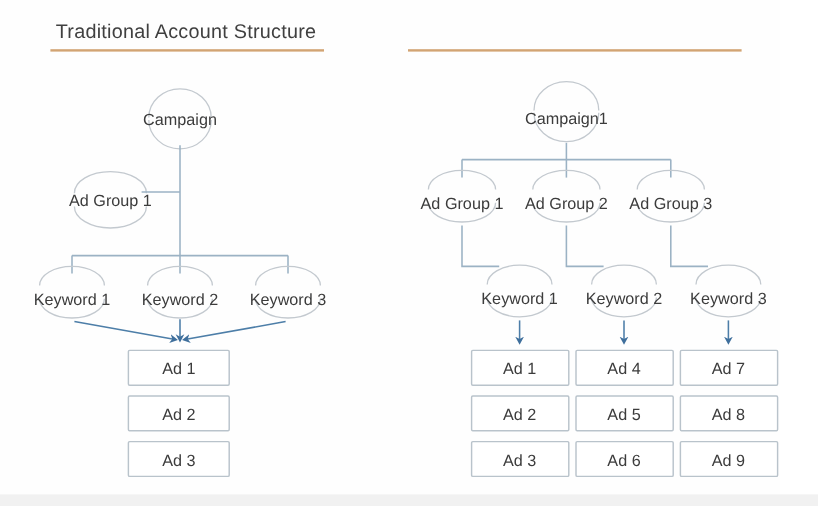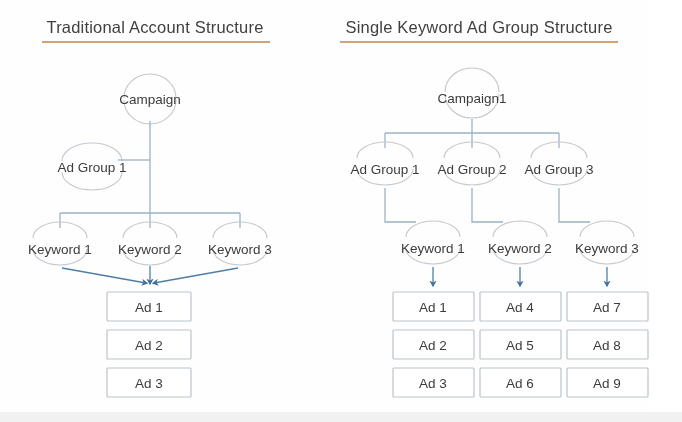--- a/index.html
+++ b/index.html
@@ -87,21 +87,20 @@
   }
 </style>
 </head>
 <body>
 
 <div id="stage">
 
   <div class="panel-title" style="left:40px; top:18px; width:230px;">Traditional Account Structure</div>
   <div class="title-rule" style="left:42px; top:41px; width:228px;"></div>
 
-  <div class="panel-title" style="left:338px; top:18px; width:282px;">Single Keyword Ad Group Structure</div>
   <div class="title-rule" style="left:340px; top:41px; width:278px;"></div>
 
   <svg class="diagram" viewBox="0 0 682 422" xmlns="http://www.w3.org/2000/svg">
     <defs>
       <marker id="ah" markerWidth="8" markerHeight="8" refX="3.4" refY="4" orient="auto" markerUnits="strokeWidth">
         <path class="arrow-head" d="M0,1.2 L5.2,4 L0,6.8 L1.5,4 Z"></path>
       </marker>
     </defs>
 
     <g>

